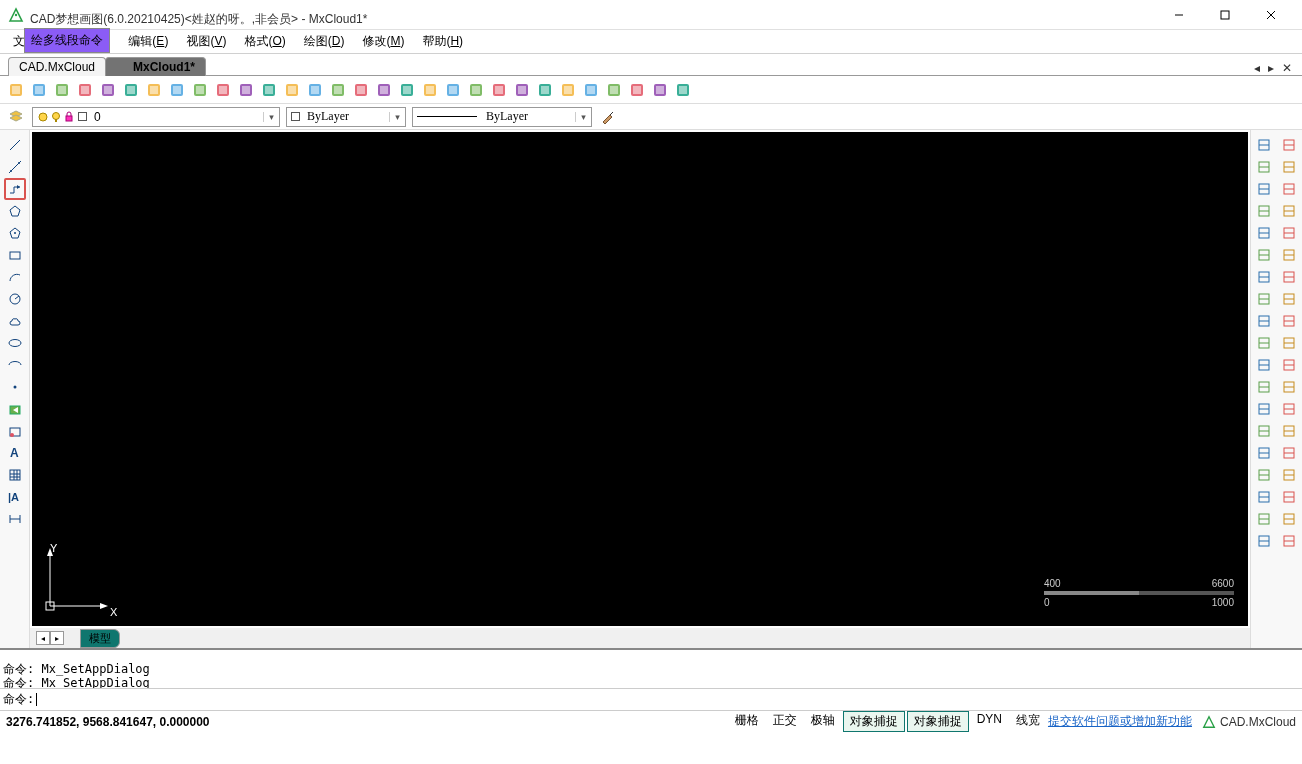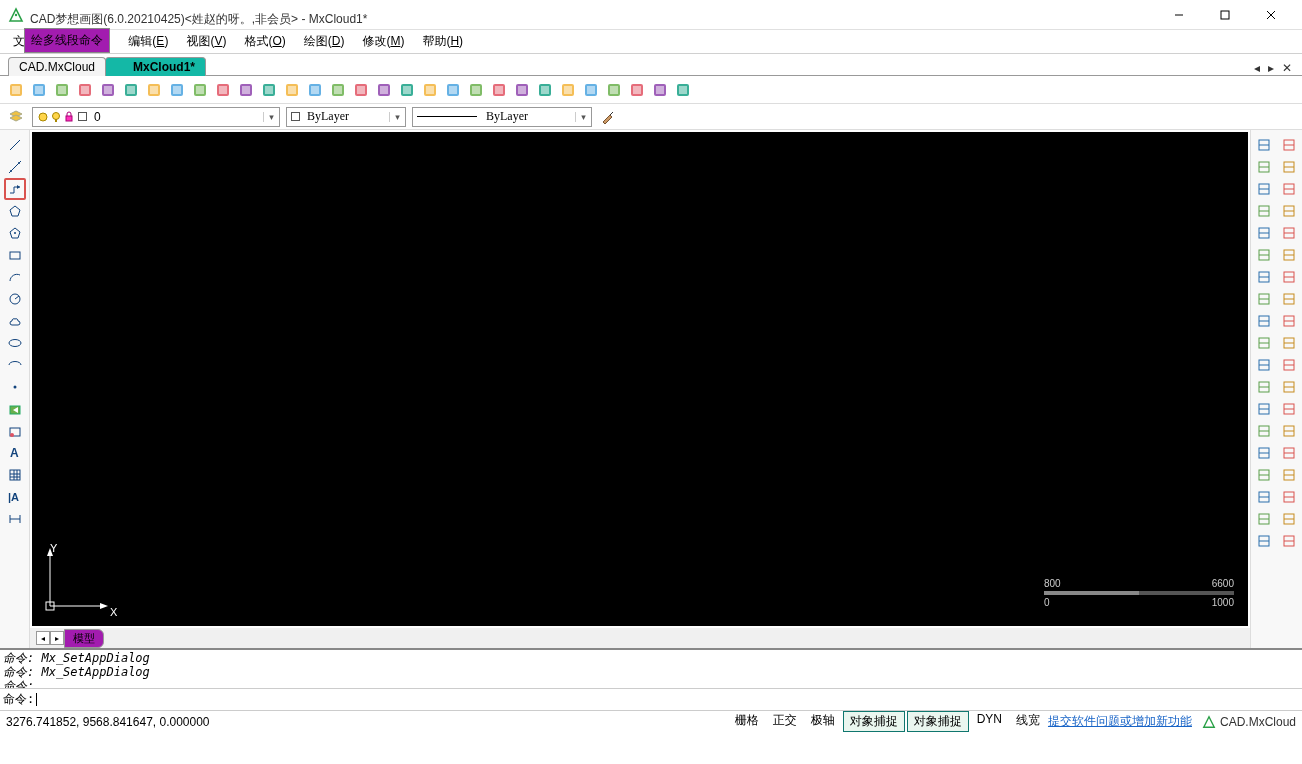--- a/index.html
+++ b/index.html
@@ -7,52 +7,52 @@
 .titlebar { height: 30px; display: flex; align-items: center; padding: 0 8px; border-bottom: 1px solid #e0e0e0; }
 .titlebar .logo { width: 16px; height: 16px; margin-right: 6px; display:inline-flex; align-items:center; justify-content:center; }
 .titlebar .title { flex: 1; color: #333; font-size: 12px; margin-top: 10px; }
 .winbtns { display: flex; gap: 0; }
 .winbtn { width: 46px; height: 30px; display: flex; align-items: center; justify-content: center; color: #333; cursor: pointer; }
 .menubar { height: 24px; display: flex; align-items: center; padding: 0 10px; gap: 12px; border-bottom: 1px solid #d0d0d0; }
 .menuitem { cursor: pointer; padding: 0 3px; white-space: nowrap; }
 .menuitem u { text-decoration: underline; }
 .tabs-row { height: 22px; display: flex; align-items: flex-end; padding: 0 8px; border-bottom: 1px solid #999; position: relative; }
 .doctab { border: 1px solid #999; border-bottom: none; padding: 2px 10px; margin-right: -1px; background: #f4f4f4; border-top-left-radius: 4px; border-top-right-radius: 4px; font-size: 12px; cursor: pointer; position: relative; top: 1px; }
-.doctab.active { background: #14b8a6; font-weight: bold; z-index: 2; padding-left: 27px; }
+.doctab.active { background: #737373; font-weight: bold; z-index: 2; padding-left: 27px; }
 .tabextras { margin-left: auto; display: flex; gap: 4px; align-items: center; color: #333; }
 .tabextras span { cursor: pointer; padding: 0 2px; }
 .toolbar { height: 28px; display: flex; align-items: center; padding: 3px 6px; gap: 3px; border-bottom: 1px solid #ddd; }
 .tbtn { width: 20px; height: 20px; display: flex; align-items: center; justify-content: center; border: 1px solid transparent; cursor: pointer; }
 .layerbar { height: 26px; display: flex; align-items: center; padding: 2px 6px; gap: 6px; border-bottom: 1px solid #ddd; }
 .layerdd { display: flex; align-items: center; border: 1px solid #999; height: 20px; background: #fff; }
 .layerdd .dd-body { flex: 1; padding: 0 4px; display: flex; align-items: center; gap: 3px;}
 .layerdd .dd-arrow { width: 16px; text-align: center; border-left: 1px solid #ccc; cursor: pointer; font-size: 9px; color: #555;}
 .dd1 { width: 248px; }
 .dd2 { width: 120px; }
 .dd3 { width: 180px; }
 .workarea { display: flex; height: 518px; }
 .left-tools { width: 30px; background: #f8f8f8; border-right: 1px solid #ddd; display: flex; flex-direction: column; align-items: center; padding-top: 4px; gap: 0; }
 .ltool { width: 22px; height: 22px; display: flex; align-items: center; justify-content: center; cursor: pointer; position: relative; }
 .ltool.selected { border: 2px solid #d9534f; border-radius: 2px; }
-.tooltip { position: absolute; left: 24px; top: 28px; background: #a21caf; border: 1px solid #888; padding: 3px 6px; white-space: nowrap; z-index: 100; font-size: 12px; }
+.tooltip { position: absolute; left: 24px; top: 28px; background: #8b5cf6; border: 1px solid #888; padding: 3px 6px; white-space: nowrap; z-index: 100; font-size: 12px; }
 .canvas-wrap { flex: 1; display: flex; flex-direction: column; background: #fff;}
 .canvas { flex: 1; background: #000; position: relative; margin: 2px; }
 .right-tools { width: 52px; background: #f8f8f8; border-left: 1px solid #ddd; display: grid; grid-template-columns: 1fr 1fr; padding-top: 4px; gap: 0; align-content: start;}
 .rtool { width: 22px; height: 22px; display: flex; align-items: center; justify-content: center; cursor: pointer; margin: 0 auto; }
 .mtabs { height: 20px; display:flex; align-items:center; padding-left: 6px; gap:0; font-size:11px; background:#f0f0f0;}
 .mtab-arrow { width:14px; height:14px; border:1px solid #999; background:#fff; display:flex; align-items:center; justify-content:center; font-size:8px; cursor:pointer; }
-.mtab-lbl { border:1px solid #999; padding: 1px 8px; margin-left:0; background:#a21caf; border-top-right-radius:6px; border-bottom-right-radius:6px;}
+.mtab-lbl { border:1px solid #999; padding: 1px 8px; margin-left:16px; background:#0f766e; border-top-right-radius:6px; border-bottom-right-radius:6px;}
 .cmdarea { height: 62px; border-top: 2px solid #888; background: #fff; font-family: SimSun, monospace; font-size: 12px; display:flex; flex-direction:column; }
-.cmdlog { flex:1; overflow:hidden; padding: 1px 3px; font-style: italic;}
+.cmdlog { flex:1; overflow:hidden; padding: 12px 3px;}
 .cmdlog div { white-space: pre; line-height: 14px; }
 .cmdline { border-top: 1px solid #ccc; padding: 2px 3px; display:flex; align-items:center;}
 .cmdline .cursor { display:inline-block; width:1px; height:13px; background:#000; margin-left:2px; animation: blink 1s step-end infinite; }
 @keyframes blink { 50% { opacity:0; } }
 .statusbar { height: 22px; border-top: 1px solid #ccc; display: flex; align-items: center; padding: 0 6px; font-size: 12px; gap: 2px;}
-.statusbar .coords { flex: 0 0 auto; }
+.statusbar .coords { flex: 0 0 auto; font-weight: bold; }
 .statusbar .spacer { flex: 1; }
 .sbtn { padding: 1px 6px; cursor: pointer; }
 .sbtn.boxed { border: 1px solid #0f766e; background: #eaf6ef; }
 .sblink { color: #1864c7; text-decoration: underline; cursor: pointer; }
 .brand { display:flex; align-items:center; gap:4px; color:#333; }
 
 .ucs { position:absolute; left:8px; bottom:10px; color:#fff; font-size:11px; }
 .ucs .ylab { position:absolute; left:10px; bottom:62px; }
 .ucs .xlab { position:absolute; left:70px; bottom:-2px; }
 
@@ -465,21 +465,21 @@
           <polygon points="10,12 7,20 13,20" fill="#fff"></polygon>
           <line x1="10" y1="70" x2="62" y2="70" stroke="#fff"></line>
           <polygon points="68,70 60,67 60,73" fill="#fff"></polygon>
           <rect x="6" y="66" width="8" height="8" fill="none" stroke="#fff"></rect>
         </svg>
         <span class="ylab">Y</span>
         <span class="xlab">X</span>
       </div>
       <div class="scalebar">
         <div style="display:flex;justify-content:space-between;width:190px;">
-            <span>800</span>
+            <span>400</span>
             <span>6600</span>
           </div>
         <div class="bar"></div>
         <div style="display:flex;justify-content:space-between;width:190px;">
             <span>0</span>
             <span>1000</span>
           </div>
       </div>
     </div>
     <div class="mtabs">

